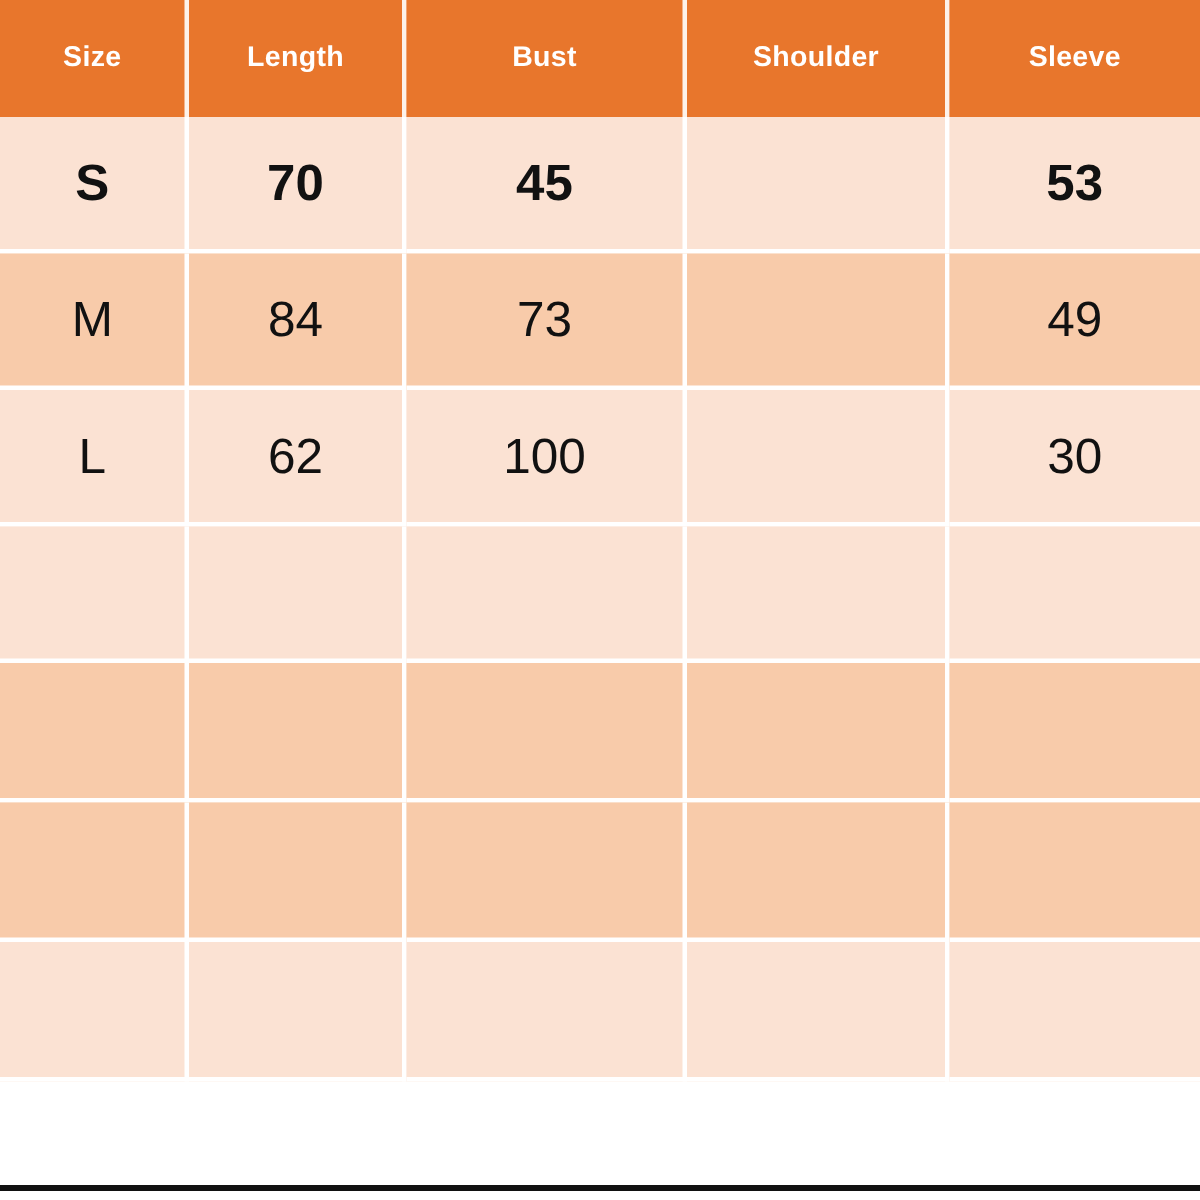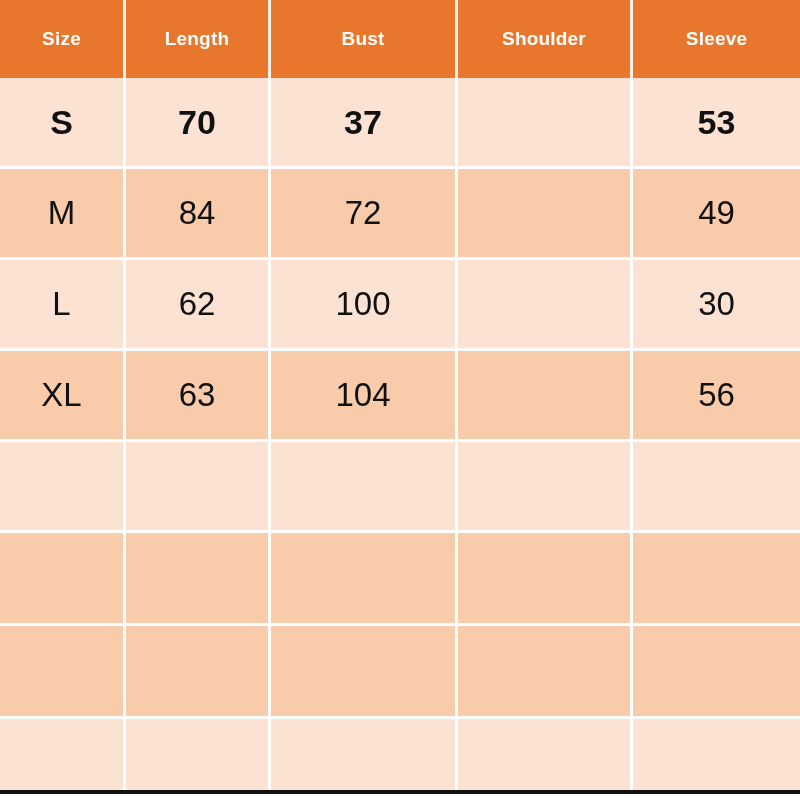--- a/index.html
+++ b/index.html
@@ -126,44 +126,37 @@
           <th>Length</th>
           <th>Bust</th>
           <th>Shoulder</th>
           <th>Sleeve</th>
         </tr>
       </thead>
       <tbody>
         <tr class="row-light row-emphasis">
           <td>S</td>
           <td>70</td>
-          <td>37</td>
+          <td>45</td>
           <td></td>
           <td>53</td>
         </tr>
         <tr class="row-dark">
           <td>M</td>
           <td>84</td>
-          <td>72</td>
+          <td>73</td>
           <td></td>
           <td>49</td>
         </tr>
         <tr class="row-light">
           <td>L</td>
           <td>62</td>
           <td>100</td>
           <td></td>
           <td>30</td>
-        </tr>
-        <tr class="row-dark">
-          <td>XL</td>
-          <td>63</td>
-          <td>104</td>
-          <td></td>
-          <td>56</td>
         </tr>
         <tr class="row-light">
           <td></td>
           <td></td>
           <td></td>
           <td></td>
           <td></td>
         </tr>
         <tr class="row-dark row-tall">
           <td></td>

